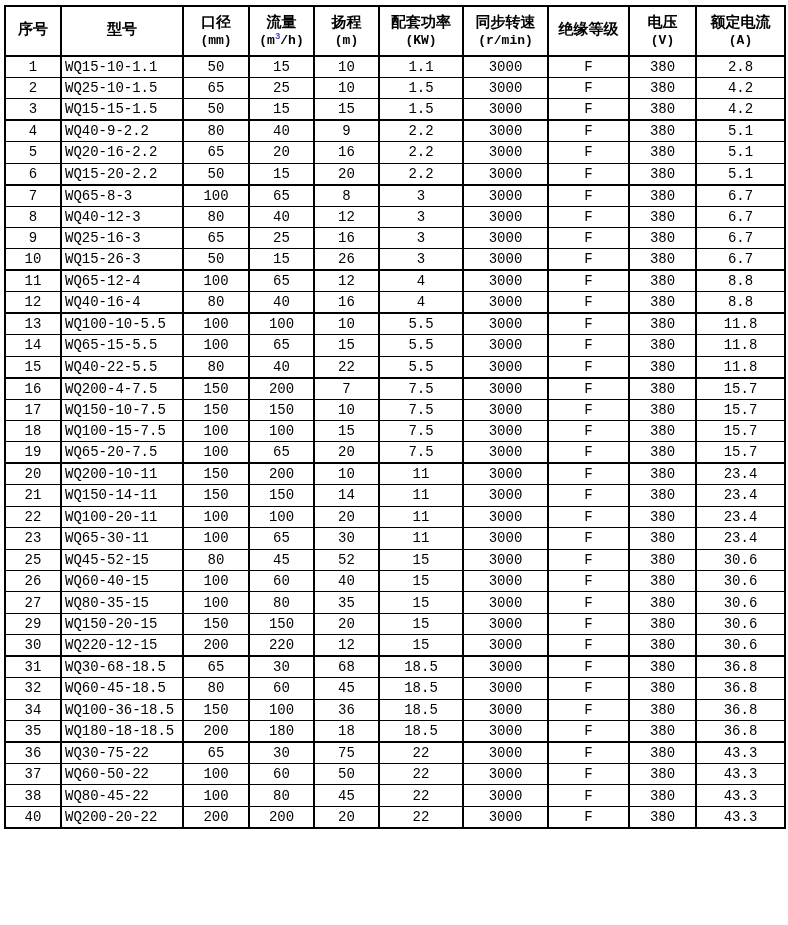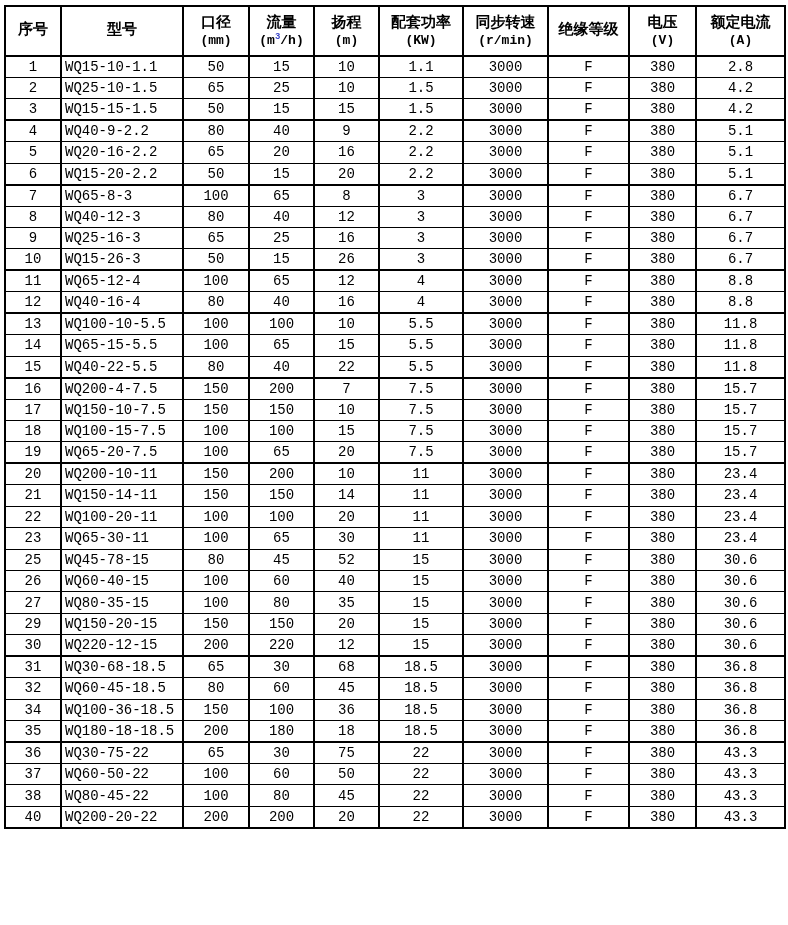--- a/index.html
+++ b/index.html
@@ -376,21 +376,21 @@
           <td>65</td>
           <td>30</td>
           <td>11</td>
           <td>3000</td>
           <td>F</td>
           <td>380</td>
           <td>23.4</td>
         </tr>
         <tr>
           <td>25</td>
-          <td class="left">WQ45-78-15</td>
+          <td class="left">WQ45-52-15</td>
           <td>80</td>
           <td>45</td>
           <td>52</td>
           <td>15</td>
           <td>3000</td>
           <td>F</td>
           <td>380</td>
           <td>30.6</td>
         </tr>
         <tr>

